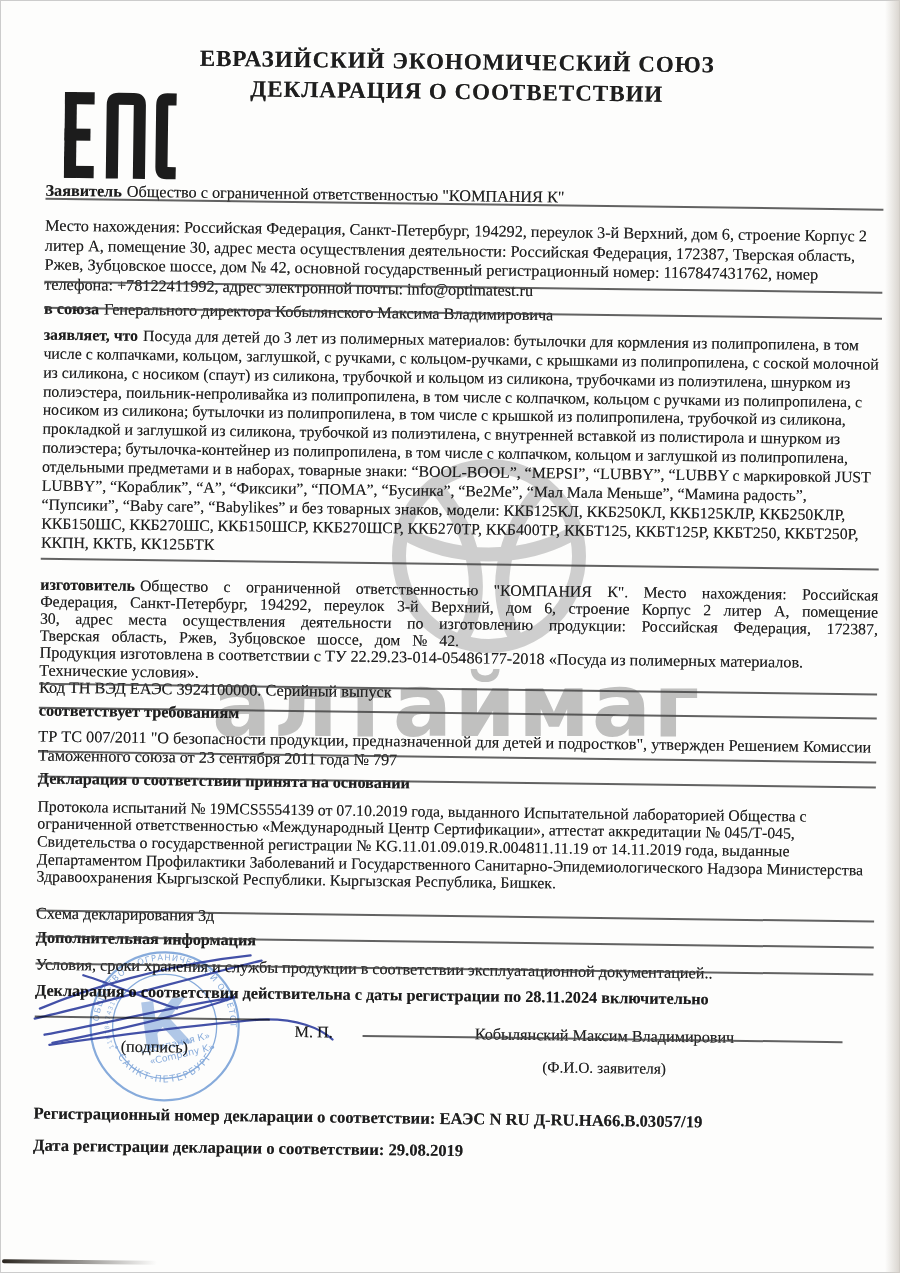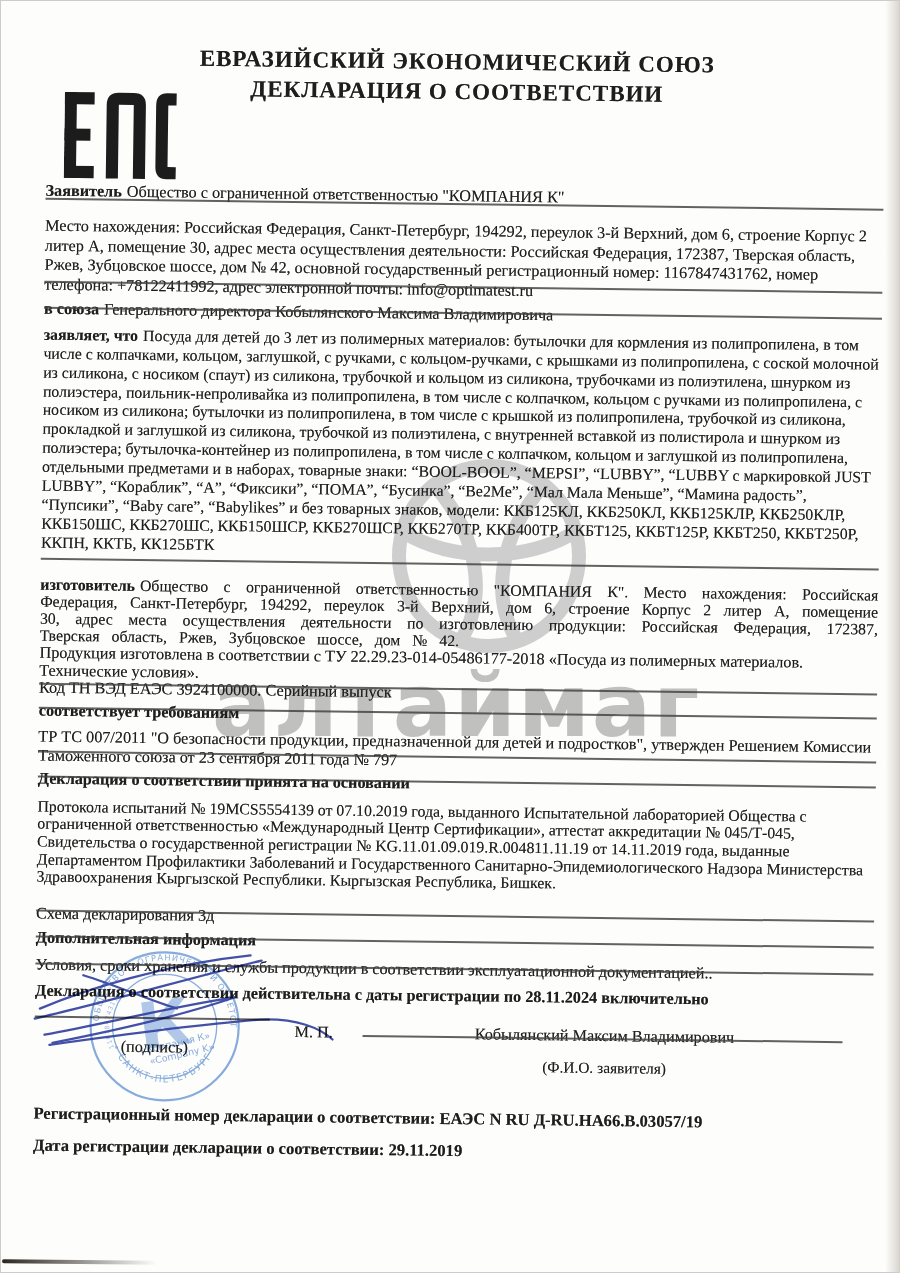--- a/index.html
+++ b/index.html
@@ -109,21 +109,21 @@
     <p class="tb bold" style="top:971px">Декларация о соответствии  действительна с даты регистрации по 28.11.2024 включительно</p>
 
     <div class="sigline" style="top:1021px;left:40px;width:235px"></div>
     <p class="tb center" style="top:1026px;left:100px;width:120px">(подпись)</p>
     <p class="tb" style="top:1009px;left:300px;width:80px">М. П.</p>
     <p class="tb center" style="top:1009px;left:380px;width:460px">Кобылянский Максим Владимирович</p>
     <div class="sigline" style="top:1036px;left:368px;width:480px"></div>
     <p class="tb center" style="top:1041px;left:380px;width:460px;font-size:15.4px">(Ф.И.О. заявителя)</p>
 
     <p class="tb bold" style="top:1092px;font-size:16.6px"><span>Регистрационный номер декларации о соответствии:</span> <span>ЕАЭС N RU Д-RU.НА66.В.03057/19</span></p>
-    <p class="tb bold" style="top:1124px;font-size:16.6px"><span>Дата регистрации декларации о соответствии:</span> <span>29.11.2019</span></p>
+    <p class="tb bold" style="top:1124px;font-size:16.6px"><span>Дата регистрации декларации о соответствии:</span> <span>29.08.2019</span></p>
 
     <div class="ink">
       <svg class="stamp" viewBox="0 0 160 160">
         <defs>
           <path id="arcTop" d="M14,80 A66,66 0 0 1 146,80"></path>
           <path id="arcBottom" d="M24,80 A56,56 0 0 0 136,80"></path>
           <path id="arcNum" d="M30,102 A46,46 0 0 1 42,44"></path>
         </defs>
         <circle cx="80" cy="80" r="74" fill="none" stroke-width="2.2" stroke="#6d99d4"></circle>
         <circle cx="80" cy="80" r="52" fill="none" stroke-width="1.3" stroke="#6d99d4"></circle>

